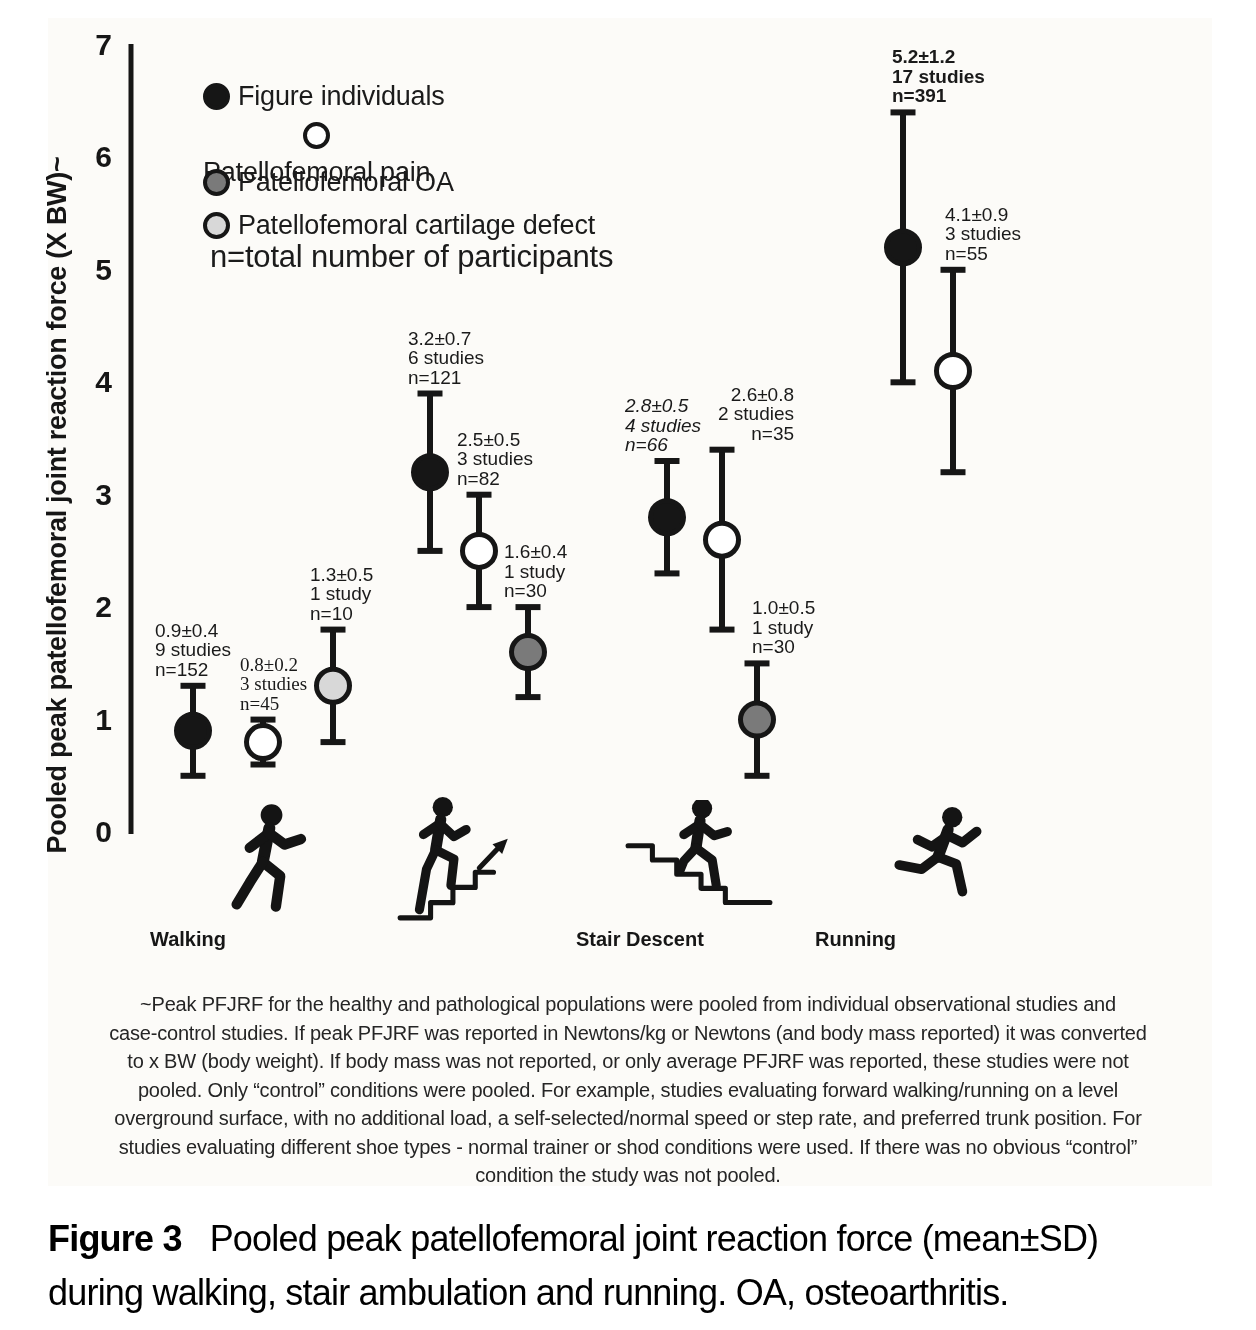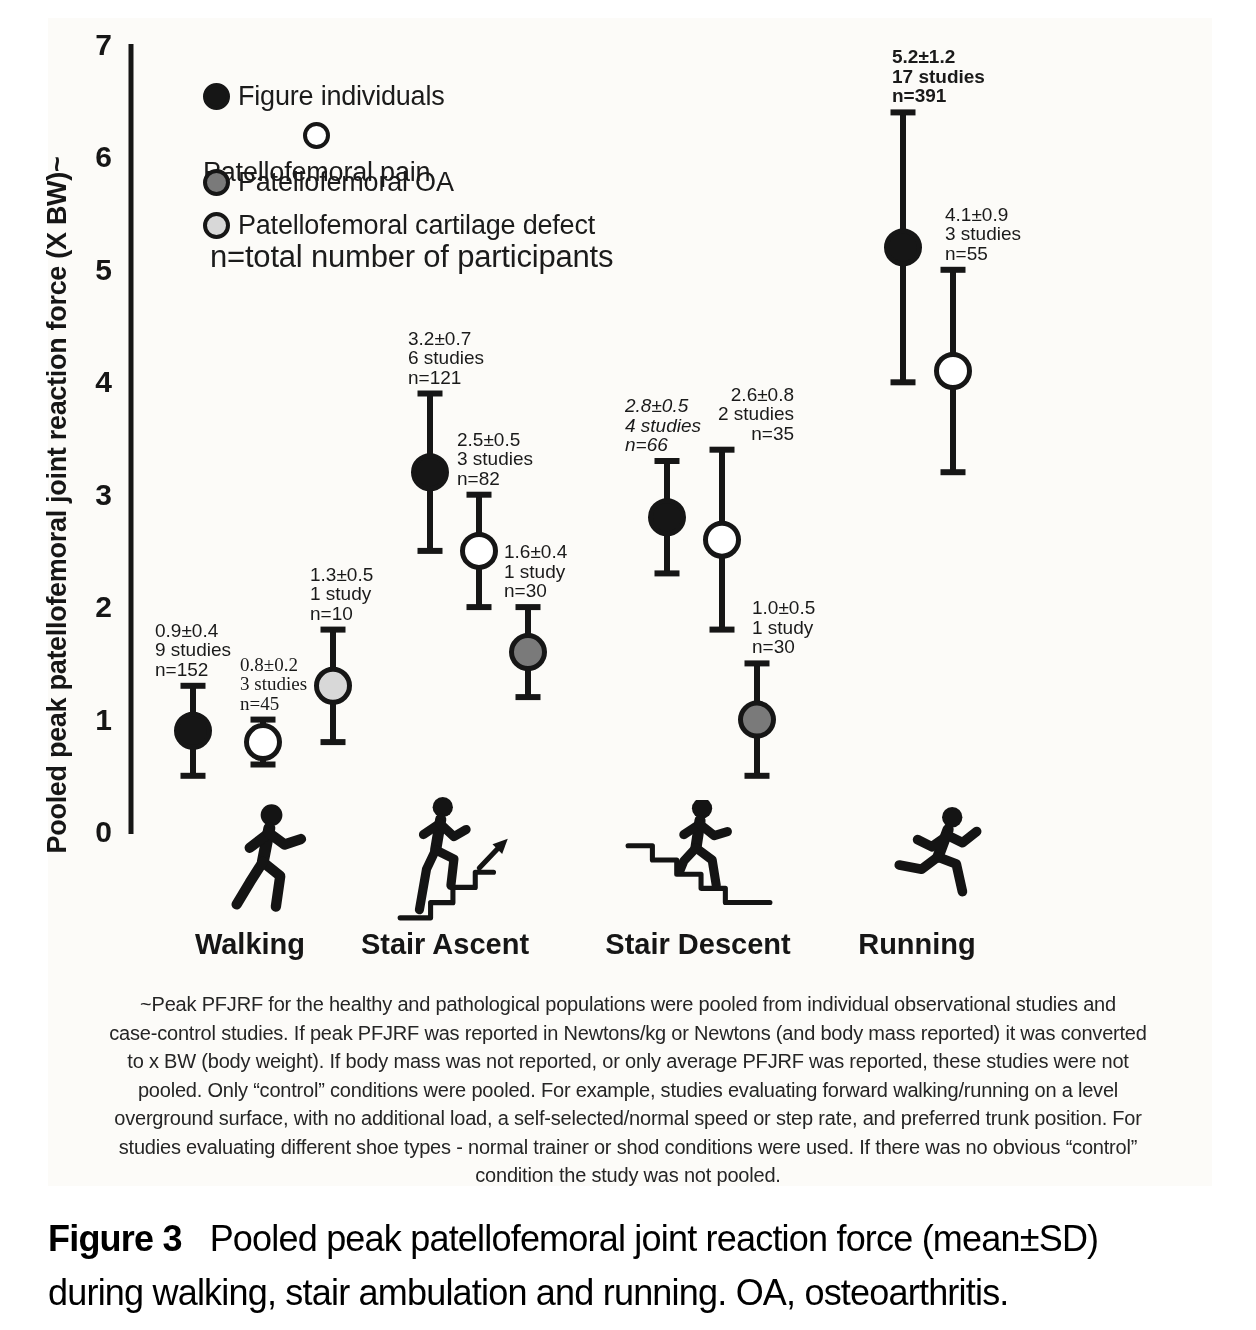--- a/index.html
+++ b/index.html
@@ -11,21 +11,21 @@
            font-weight:700;font-size:27px;letter-spacing:-0.3px;white-space:nowrap;color:#161616;}
   .tick{position:absolute;left:60px;width:52px;height:34px;text-align:right;
         font-size:30px;font-weight:700;color:#161616;}
   .legend-row{position:absolute;left:203px;height:34px;display:flex;align-items:center;gap:8px;}
   .swatch{display:inline-block;width:27px;height:27px;border:4.5px solid #161616;
           border-radius:50%;box-sizing:border-box;flex:0 0 auto;}
   .legend-label{font-size:27px;letter-spacing:-0.2px;white-space:nowrap;}
   .legend-note{position:absolute;left:210px;top:239px;font-size:31px;letter-spacing:-0.2px;white-space:nowrap;}
   .pt-label{position:absolute;transform:translateY(-100%);font-size:19px;line-height:19.5px;
             white-space:nowrap;color:#1a1a1a;}
-  .act-label{position:absolute;top:928px;text-align:center;font-weight:700;font-size:29px;color:#161616;}
+  .act-label{position:absolute;top:928px;font-weight:700;font-size:20px;color:#161616;}
   .act-label.walking{left:150px;width:200px;}
   .act-label.ascent{left:340px;width:210px;}
   .act-label.descent{left:576px;width:244px;}
   .act-label.running{left:815px;width:204px;}
   .picto{position:absolute;}
   .picto path,.picto circle,.picto polygon{stroke-linecap:round;stroke-linejoin:round;}
   .footnote{position:absolute;left:63px;top:990px;width:1130px;text-align:center;
             font-size:20px;line-height:28.5px;letter-spacing:-0.2px;color:#252525;}
   .caption{position:absolute;left:48px;top:1212px;width:1180px;font-size:36px;
            line-height:54px;letter-spacing:-0.8px;color:#000000;}
@@ -238,21 +238,20 @@
       <circle cx="67" cy="11" r="10" fill="#141414" stroke="none"></circle>
       <path d="M63 23 L53 50" stroke-width="11"></path>
       <path d="M61 28 L77 36 L91 25"></path>
       <path d="M61 30 L47 40 L33 33"></path>
       <path d="M53 50 L71 57 L77 84"></path>
       <path d="M53 50 L37 62 L15 58"></path>
     </g>
   </svg>
 
   <div class="act-label walking">Walking</div>
-  <div class="act-label ascent">Stair Ascent</div>
   <div class="act-label descent">Stair Descent</div>
   <div class="act-label running">Running</div>
 
   <div class="footnote">
     <div>~Peak PFJRF for the healthy and pathological populations were pooled from individual observational studies and</div>
     <div>case-control studies. If peak PFJRF was reported in Newtons/kg or Newtons (and body mass reported) it was converted</div>
     <div>to x BW (body weight). If body mass was not reported, or only average PFJRF was reported, these studies were not</div>
     <div>pooled. Only “control” conditions were pooled. For example, studies evaluating forward walking/running on a level</div>
     <div>overground surface, with no additional load, a self-selected/normal speed or step rate, and preferred trunk position. For</div>
     <div>studies evaluating different shoe types - normal trainer or shod conditions were used. If there was no obvious “control”</div>

